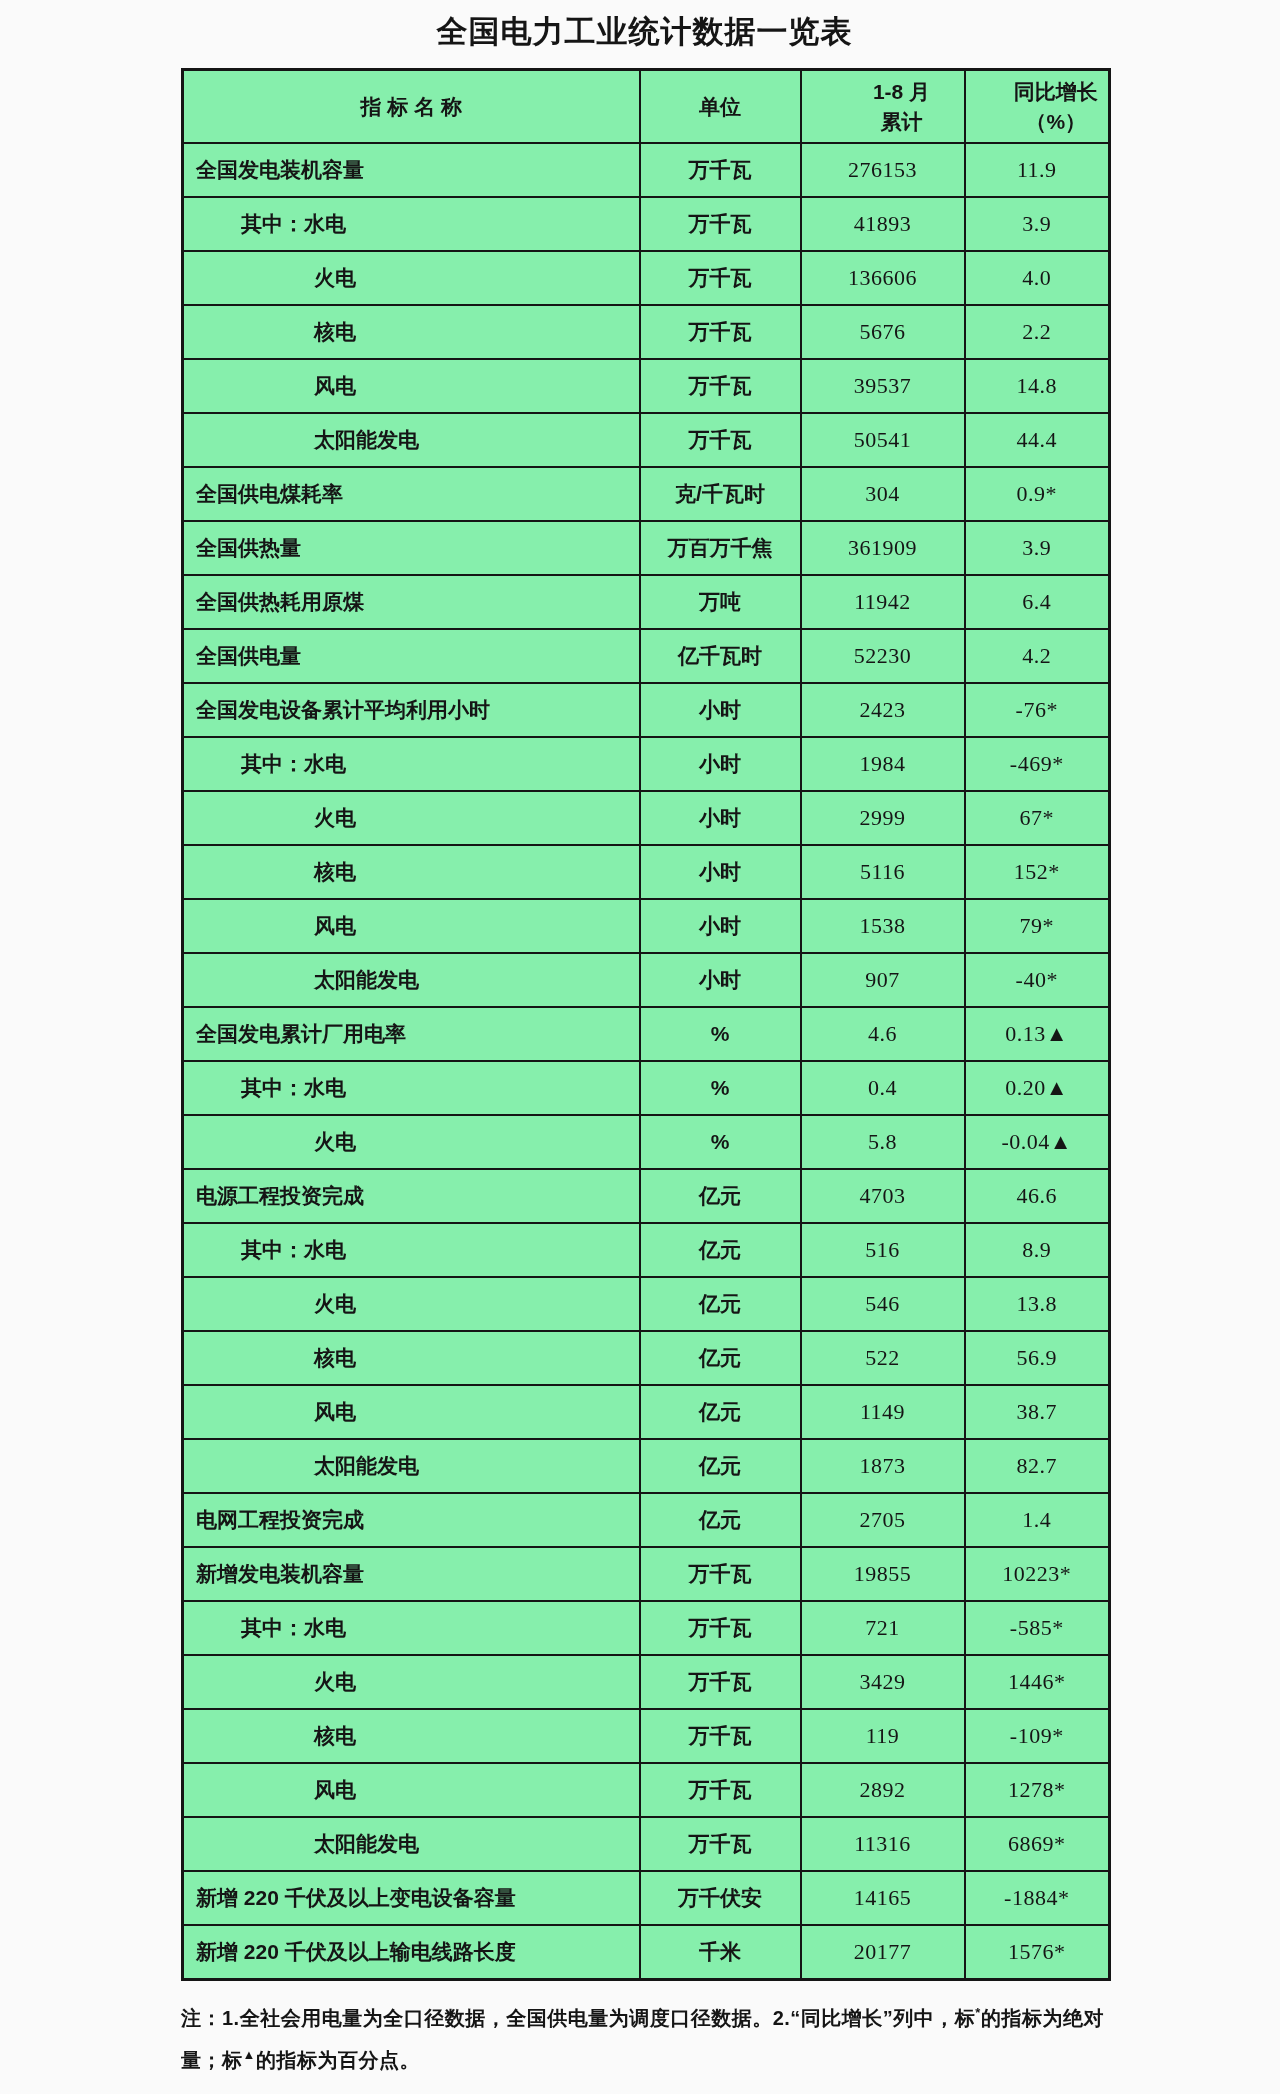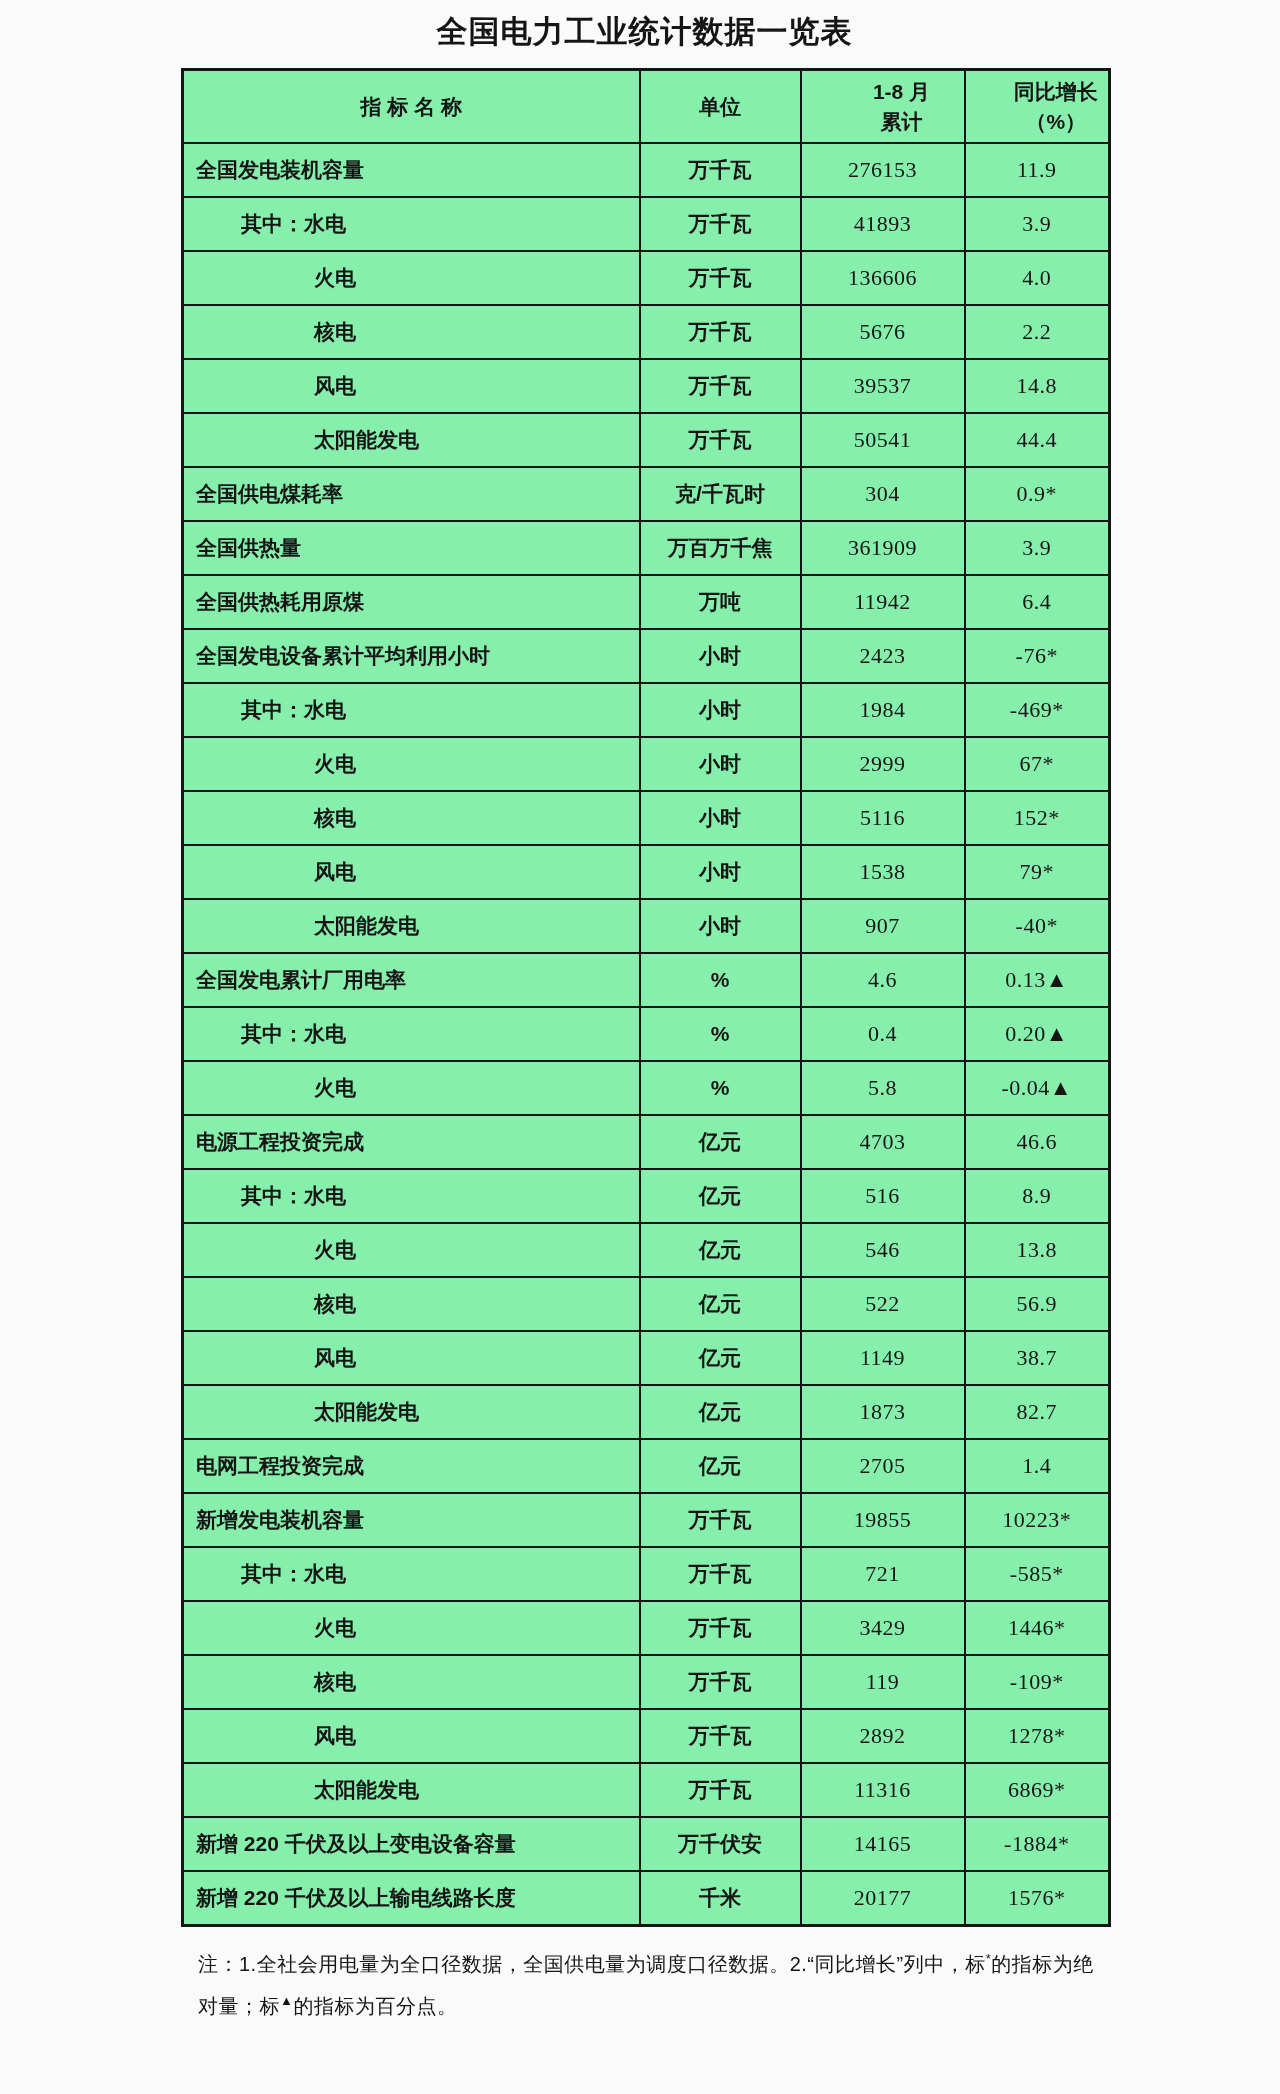--- a/index.html
+++ b/index.html
@@ -54,24 +54,24 @@
   td.ind2{padding-left:130px;}
   td.c-val, td.c-growth{
     font-family:"Liberation Serif", serif;
     font-weight:400;
     font-size:22px;
     letter-spacing:0.5px;
   }
   th .hline{display:block;margin-left:38px;}
 
   p.note{
-    margin:16px 0 0 17px;
+    margin:16px 0 0 0;
     font-size:20px;
     line-height:42px;
-    font-weight:400;
+    font-weight:700;
     letter-spacing:0.5px;
   }
   p.note sup{font-size:13px;line-height:0;}
 </style>
 </head>
 <body>
 
 <div class="page">
   <div class="content">
 
@@ -147,20 +147,26 @@
             <td class="c-val">361909</td>
             <td class="c-growth">3.9</td>
           </tr>
           <tr>
             <td class="c-name ind0">全国供热耗用原煤</td>
             <td class="c-unit">万吨</td>
             <td class="c-val">11942</td>
             <td class="c-growth">6.4</td>
           </tr>
           <tr>
+            <td class="c-name ind0">全国供电量</td>
+            <td class="c-unit">亿千瓦时</td>
+            <td class="c-val">52230</td>
+            <td class="c-growth">4.2</td>
+          </tr>
+          <tr>
             <td class="c-name ind0">全国发电设备累计平均利用小时</td>
             <td class="c-unit">小时</td>
             <td class="c-val">2423</td>
             <td class="c-growth">-76*</td>
           </tr>
           <tr>
             <td class="c-name ind1">其中：水电</td>
             <td class="c-unit">小时</td>
             <td class="c-val">1984</td>
             <td class="c-growth">-469*</td>

